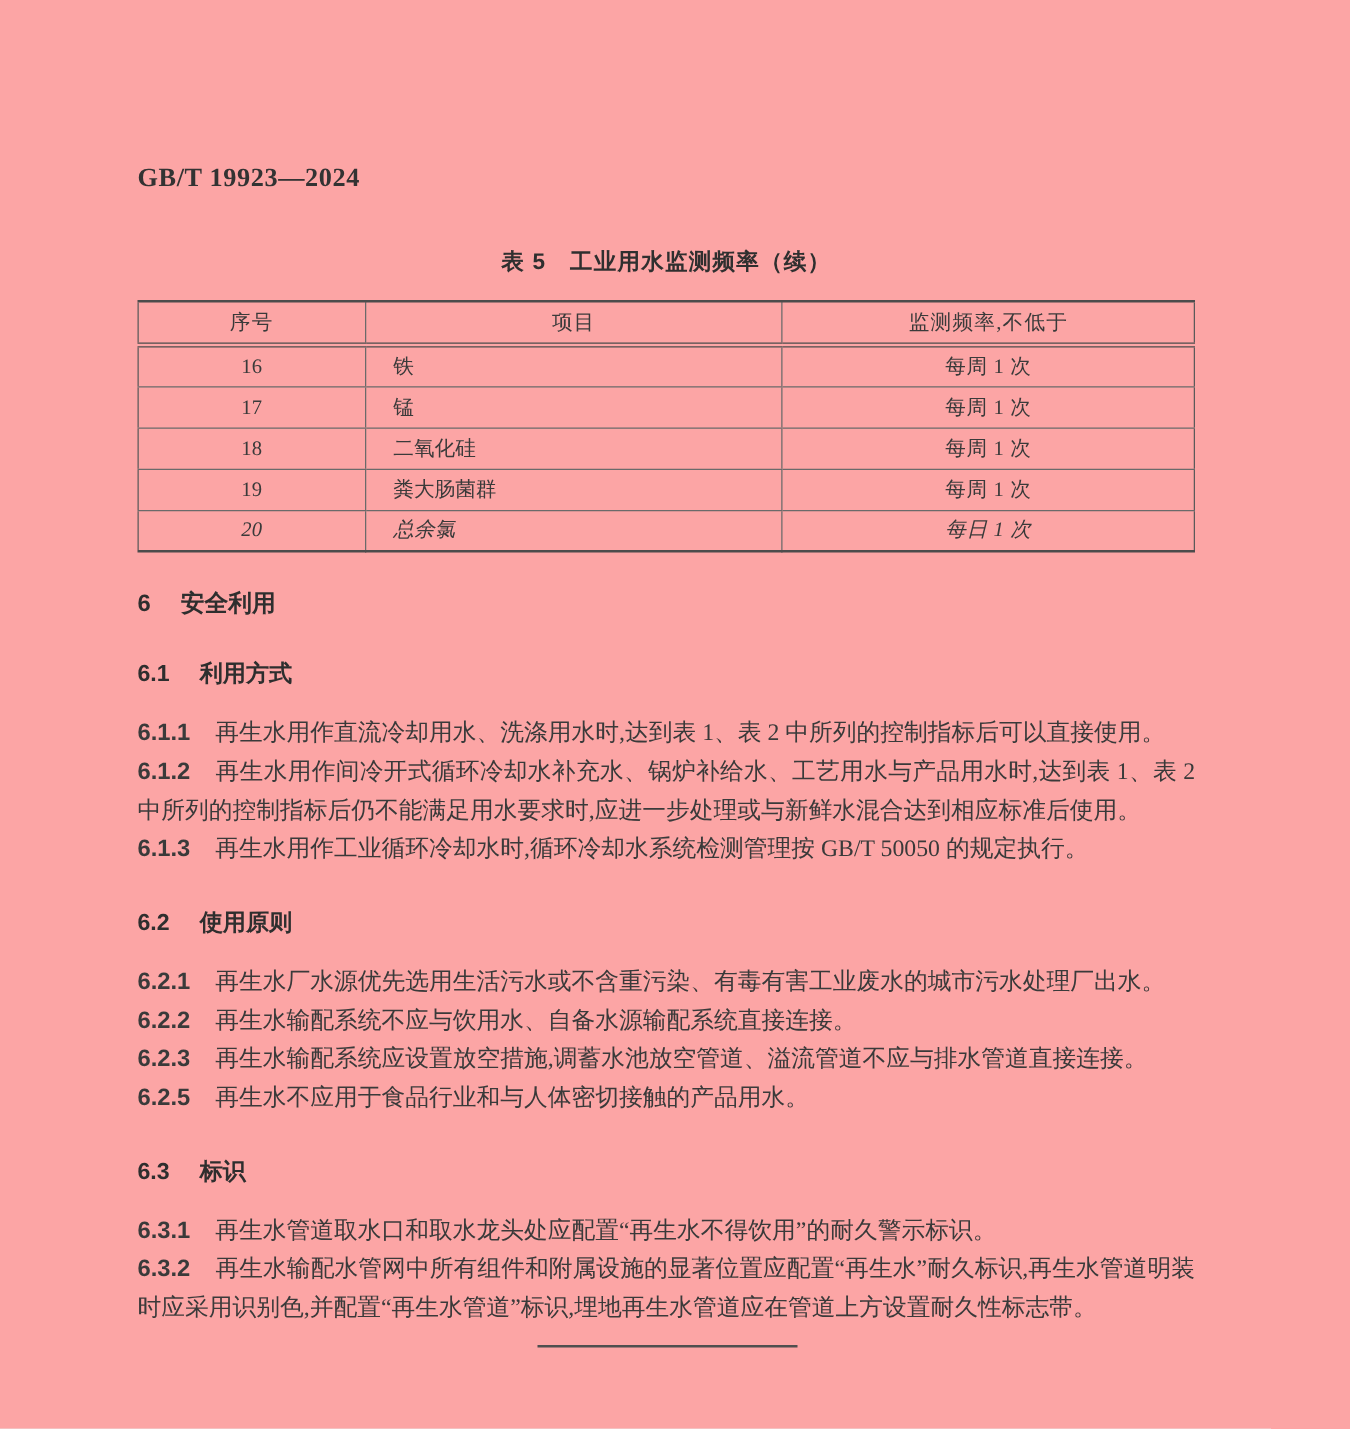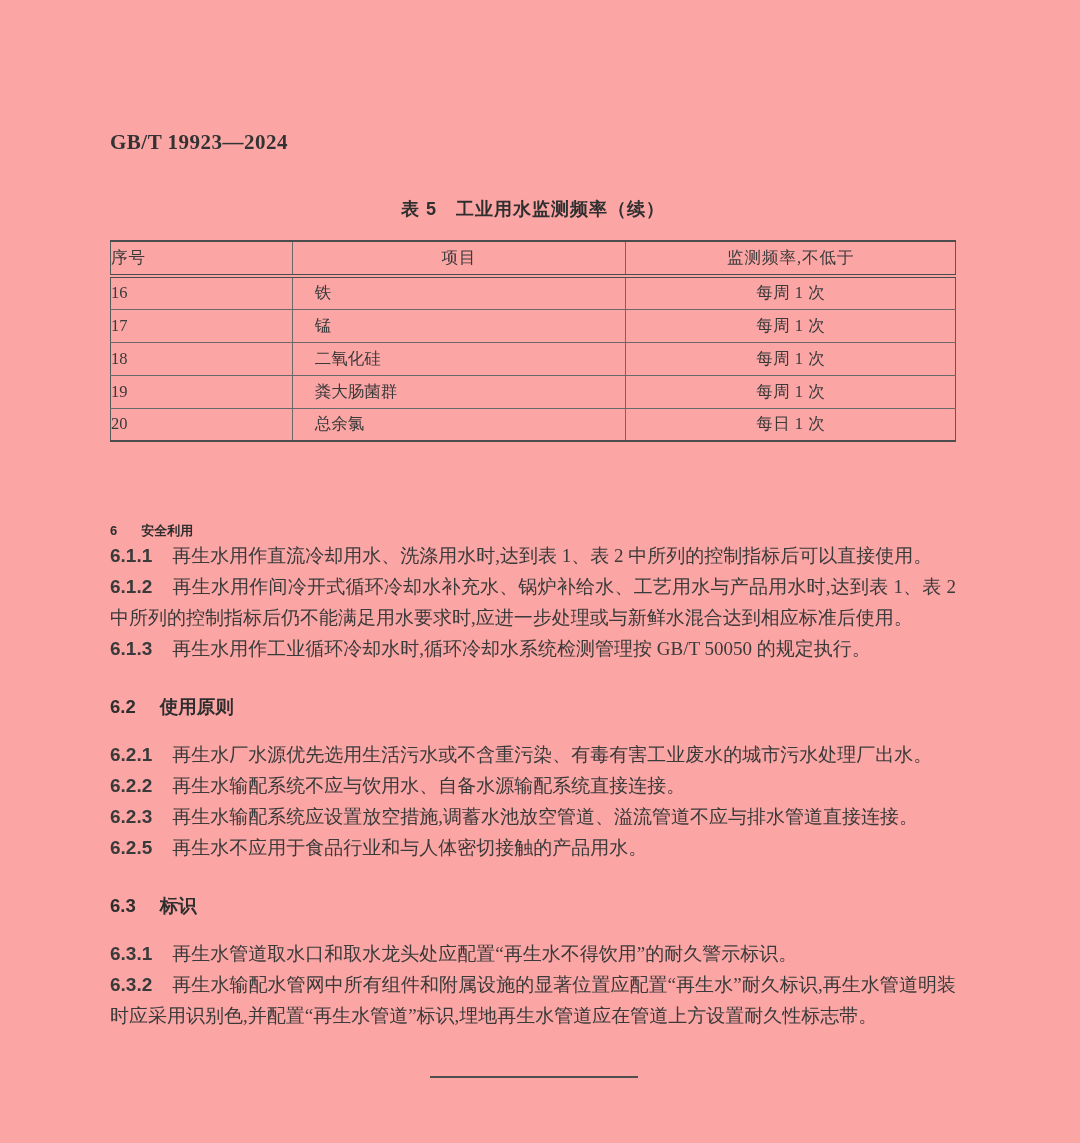--- a/index.html
+++ b/index.html
@@ -44,33 +44,33 @@
     border-left:1px solid #5a5a5a;
     border-right:1px solid #5a5a5a;
   }
   table.freq th {
     font-weight:normal;
     height:35px;
     border-bottom:4px double #4c4c4c;
     letter-spacing:1px;
   }
   table.freq td { height:33px; border-bottom:1px solid #6a6a6a;margin-left:20px; }
-  table.freq tr:last-child td { border-bottom:none; }
+  table.freq tr:last-child td { border-bottom:none;font-style:italic; }
   table.freq th, table.freq td { border-left:1px solid #6a6a6a; }
   table.freq th:first-child, table.freq td:first-child { border-left:none; }
-  .col-no  { width:21.5%; text-align:left; }
+  .col-no  { width:21.5%; text-align:center; }
   .col-item{ width:39.5%; text-align:left; padding-left:22px; }
   .col-frq { width:39%;  text-align:center; letter-spacing:0.5px; }
   table.freq th.col-item { text-align:center; padding-left:0; }
 
   .h1 {
-    margin-top:80px;
+    margin-top:28px;
     font-family:"Liberation Sans", sans-serif;
     font-weight:bold;
-    font-size:13px;
+    font-size:19px;
     color:#2e2e2e;
   }
   .h2 {
     margin-top:30px;
     margin-bottom:20px;
     font-family:"Liberation Sans", sans-serif;
     font-weight:bold;
     font-size:18.5px;
     color:#2e2e2e;
   }
@@ -140,20 +140,23 @@
           <td class="col-item">总余氯</td>
           <td class="col-frq">每日 1 次</td>
         </tr>
       </tbody>
     </table>
 
     <div class="h1">
       <span class="num">6</span><span>安全利用</span>
     </div>
 
+    <div class="h2">
+      <span class="num">6.1</span><span>利用方式</span>
+    </div>
 
     <p class="para">
       <span class="num">6.1.1</span><span>再生水用作直流冷却用水、洗涤用水时,达到表 1、表 2 中所列的控制指标后可以直接使用。</span>
     </p>
     <p class="para">
       <span class="num">6.1.2</span><span>再生水用作间冷开式循环冷却水补充水、锅炉补给水、工艺用水与产品用水时,达到表 1、表 2 中所列的控制指标后仍不能满足用水要求时,应进一步处理或与新鲜水混合达到相应标准后使用。</span>
     </p>
     <p class="para">
       <span class="num">6.1.3</span><span>再生水用作工业循环冷却水时,循环冷却水系统检测管理按 GB/T 50050 的规定执行。</span>
     </p>

